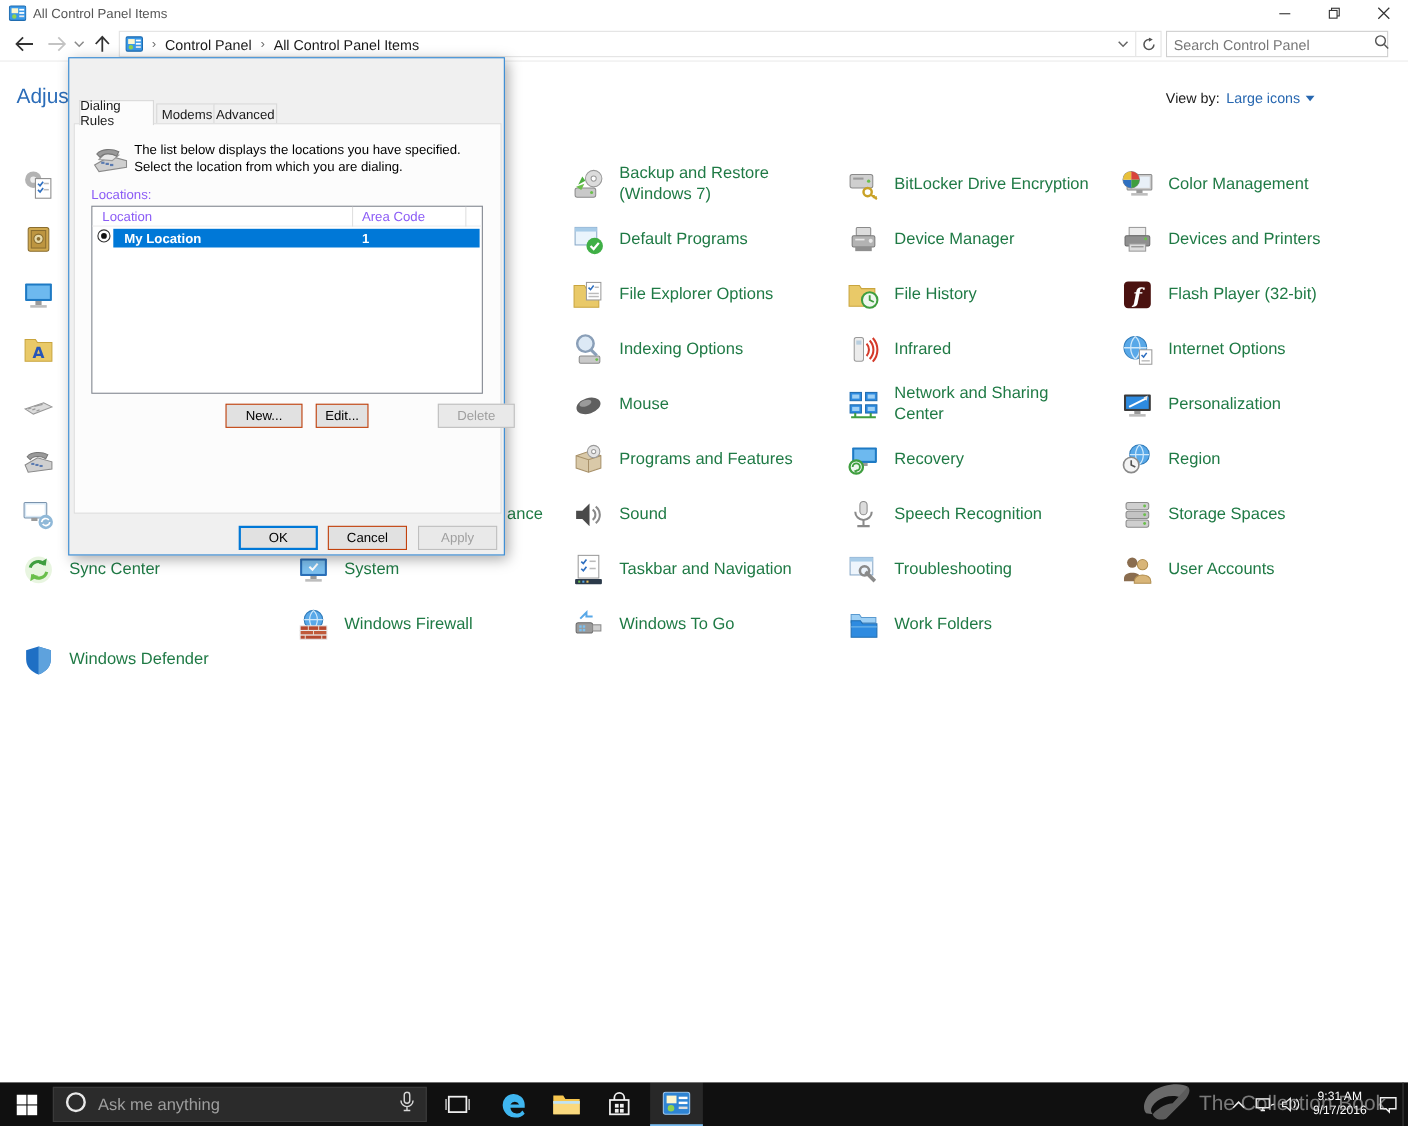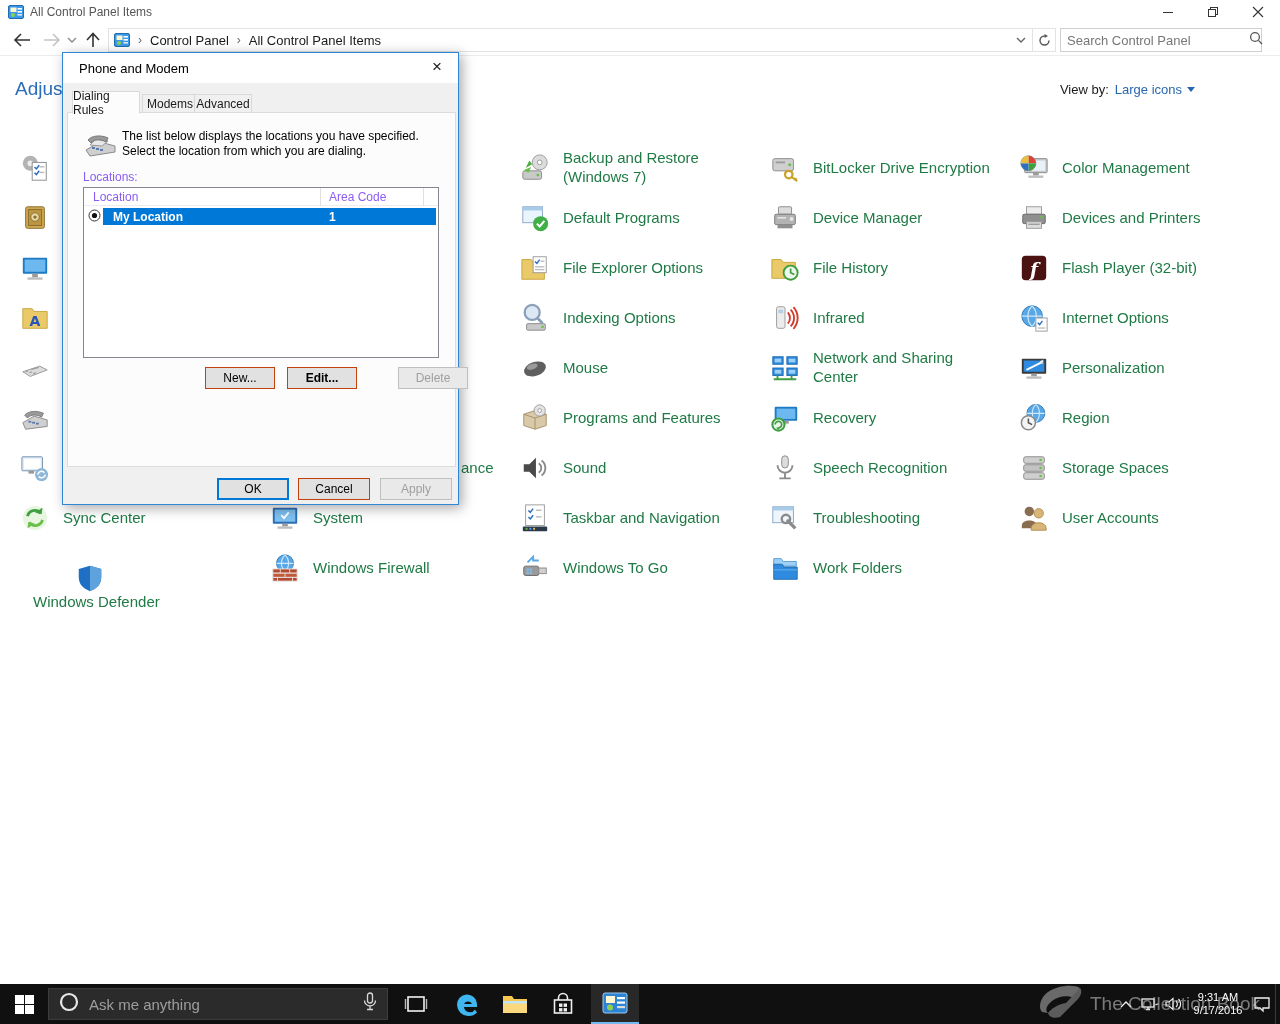--- a/index.html
+++ b/index.html
@@ -233,21 +233,21 @@
       <div class="cpitem" style="left: 20px; top: 493px;">
         <span class="ic"><svg viewBox="0 0 32 32" width="30" height="30">
             <circle cx="16" cy="16" r="13" fill="#e8f5e0"></circle>
             <path d="M8,14 a8,8 0 0 1 14,-3" stroke="#3f9e3f" stroke-width="3" fill="none"></path>
             <path d="M24,5 L23,12 L16,10 Z" fill="#3f9e3f"></path>
             <path d="M24,18 a8,8 0 0 1 -14,3" stroke="#6abf4b" stroke-width="3" fill="none"></path>
             <path d="M8,27 L9,20 L16,22 Z" fill="#6abf4b"></path>
           </svg></span>
         <div class="lbl">Sync Center</div>
       </div>
-      <div class="cpitem" style="left: 20px; top: 563px; flex-direction: column;">
+      <div class="cpitem" style="left: 20px; top: 575px;">
         <span class="ic"><svg viewBox="0 0 32 32" width="30" height="30">
             <path d="M16,3 L28,6.5 L28,15 C28,23 23,27.5 16,30 C9,27.5 4,23 4,15 L4,6.5 Z" fill="#1f6fc4"></path>
             <path d="M16,3 L28,6.5 L28,15 C28,23 23,27.5 16,30 Z" fill="#5ea2dd"></path>
           </svg></span>
         <div class="lbl">Windows Defender</div>
       </div>
       <div class="cpitem noicon" style="left: 461px; top: 443px;">
         <div class="lbl">ance</div>
       </div>
       <div class="cpitem" style="left: 270px; top: 493px;">
@@ -529,24 +529,20 @@
             <circle cx="11" cy="9" r="5" fill="#8a6d4f"></circle>
             <path d="M3,24 C3,17 19,17 19,24 L19,27 L3,27 Z" fill="#8a6d4f"></path>
             <circle cx="21" cy="11" r="5" fill="#d8b578" stroke="#b08d4f"></circle>
             <path d="M13,27 C13,19 29,19 29,27 L29,29 L13,29 Z" fill="#d8b578" stroke="#b08d4f"></path>
           </svg></span>
         <div class="lbl">User Accounts</div>
       </div>
     </div>
 
   <div class="dialog">
-    <div class="dlg-titlebar">
-      <span class="dlg-title">Phone and Modem</span>
-      <span class="dlg-close">×</span>
-    </div>
     <div class="tab active" style="left:9px;top:38px;width:68px;height:23px;">Dialing Rules</div>
     <div class="tab" style="left:79px;top:41px;width:56px;height:20px;">Modems</div>
     <div class="tab" style="left:131px;top:41px;width:58px;height:20px;">Advanced</div>
 
     <div class="dlg-page">
       <span style="position:absolute;left:14px;top:12px;width:36px;height:36px;">
         <svg viewBox="0 0 36 36" width="36" height="36">
             <path d="M4,25 L18,17 L33,21 L33,27 L8,31 Z" fill="#cfcfcf" stroke="#8a8a8a"></path>
             <path d="M8,20 L14,14 L26,16 L20,21 Z" fill="#e8e8e8" stroke="#9a9a9a"></path>
             <path d="M6,15 C10,10 20,10 26,13 L24,17 C19,14 12,14 9,18 Z" fill="#9a9a9a" stroke="#777"></path>
@@ -571,21 +567,21 @@
               <circle cx="6.5" cy="6.5" r="2.6" fill="#111"></circle>
             </svg>
         </span>
         <div class="lv-row-sel">
           <span style="position:absolute;left:10px;top:2px;">My Location</span>
           <span style="position:absolute;left:226px;top:2px;">1</span>
         </div>
       </div>
 
       <div class="dlg-btn mn" style="left:137px;top:254px;width:70px;">New...</div>
-      <div class="dlg-btn mn" style="left:219px;top:254px;width:70px;font-weight:bold;">Edit...</div>
+      <div class="dlg-btn mn" style="left:219px;top:254px;width:48px;">Edit...</div>
       <div class="dlg-btn mn disabled" style="left:299px;top:254px;width:70px;margin-left:31px;">Delete</div>
     </div>
 
     <div class="dlg-btn focused" style="left:154px;top:425px;width:72px;">OK</div>
     <div class="dlg-btn" style="left:235px;top:425px;width:72px;">Cancel</div>
     <div class="dlg-btn mn disabled" style="left:317px;top:425px;width:72px;">Apply</div>
   </div>
 
   <div class="taskbar">
     <div class="tb-start">

